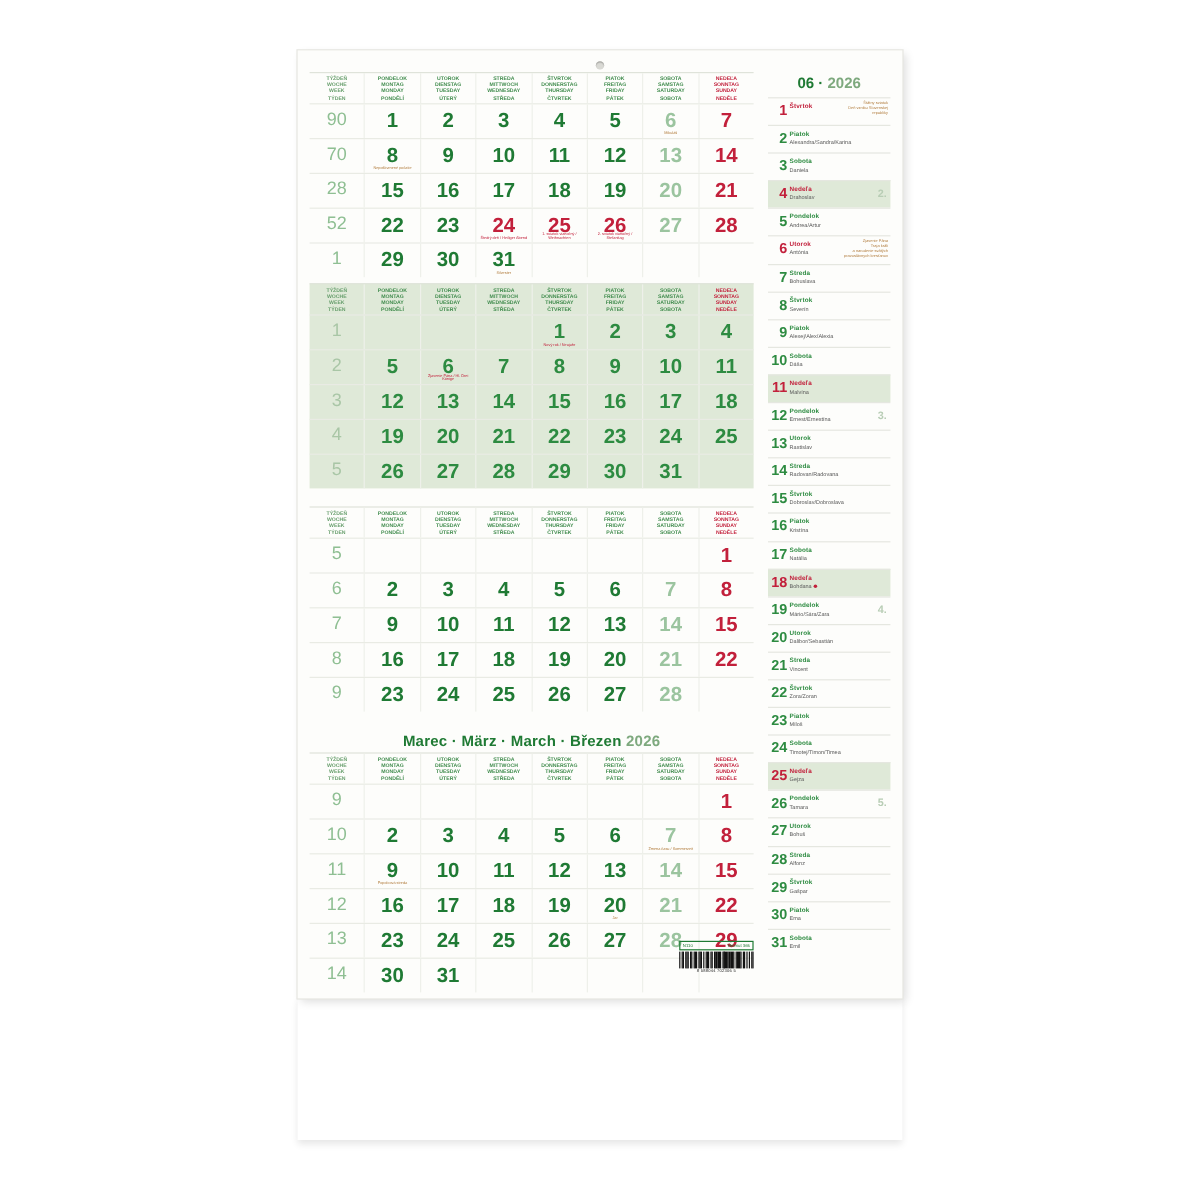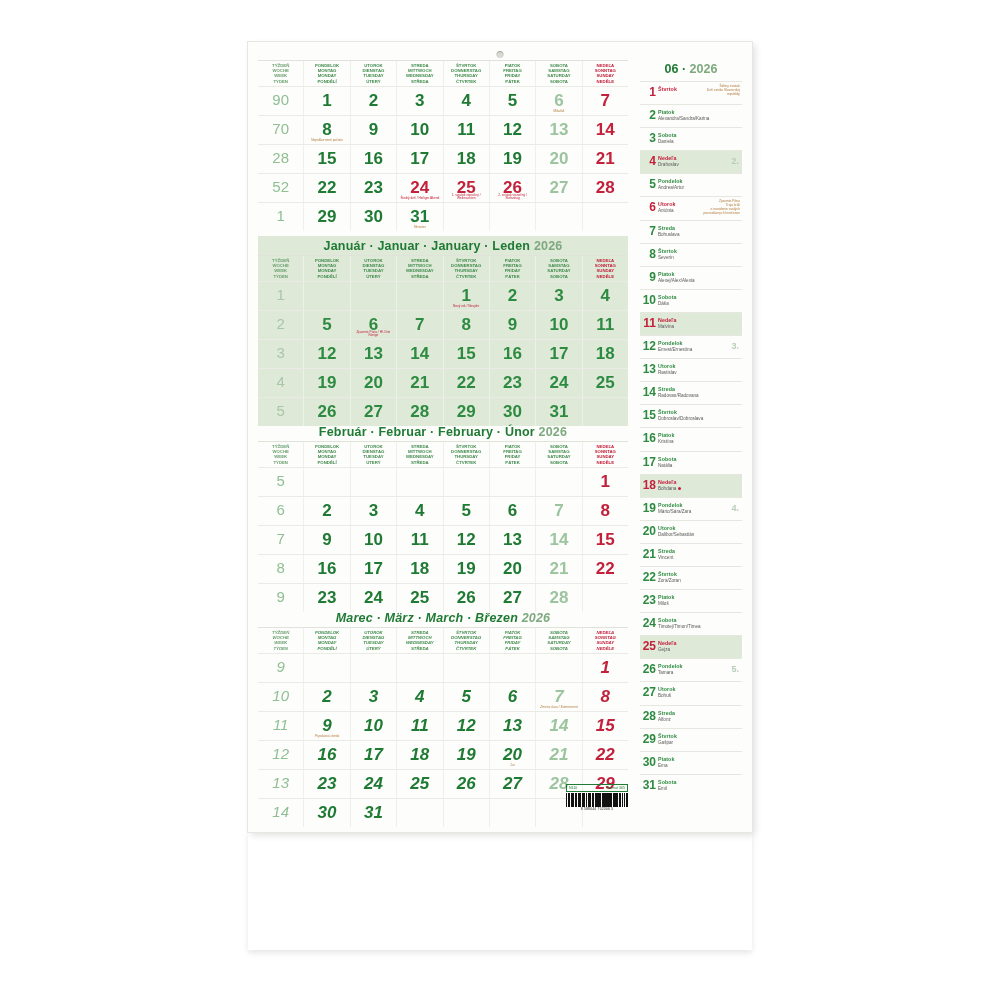--- a/index.html
+++ b/index.html
@@ -24,21 +24,21 @@
   .sheet-shadow{
     position:absolute;left:248px;top:832px;width:504px;height:118px;
     background:#ffffff;box-shadow:0 3px 6px rgba(0,0,0,.10);
   }
 
   
   .month{position:absolute;left:10px;width:370px;}
   .month.m0{top:18px;}
   .month.m1{top:194px;background:#dfe9d8;}
   .month.m2{top:380px;}
-  .month.m3{top:566px;font-style:italic;}
+  .month.m3{top:566px;}
 
   .mtitle{
     text-align:center;font-size:12.5px;font-weight:bold;color:#1f7a34;
     letter-spacing:.2px;padding:3px 0 2px 0;
   }
   .mtitle .yr{color:#7ea97e;font-weight:bold;}
 
   .hdrrow{display:flex;border-top:1px solid #dfe3da;}
   .hdrcell{
     flex:1;text-align:center;font-size:4.3px;line-height:5.2px;color:#3f8b4c;
@@ -312,21 +312,20 @@
             </div>
             <div class="cell ">
               <div class="num"></div>
             </div>
             <div class="cell ">
               <div class="num"></div>
             </div>
           </div>
         </div>
         <div class="month m1">
-          <div class="mtitle"><span>Január · Januar · January · Leden</span> <span class="yr">2026</span></div>
           <div class="hdrrow">
             <div class="hdrcell">
               <div>TÝŽDEŇ</div>
               <div>WOCHE</div>
               <div>WEEK</div>
               <div>TÝDEN</div>
             </div>
             <div class="hdrcell">
               <div>PONDELOK</div>
               <div>MONTAG</div>
@@ -497,21 +496,20 @@
             </div>
             <div class="cell sat">
               <div class="num">31</div>
             </div>
             <div class="cell next">
               <div class="num"></div>
             </div>
           </div>
         </div>
         <div class="month m2">
-          <div class="mtitle"><span>Február · Februar · February · Únor</span> <span class="yr">2026</span></div>
           <div class="hdrrow">
             <div class="hdrcell">
               <div>TÝŽDEŇ</div>
               <div>WOCHE</div>
               <div>WEEK</div>
               <div>TÝDEN</div>
             </div>
             <div class="hdrcell">
               <div>PONDELOK</div>
               <div>MONTAG</div>

